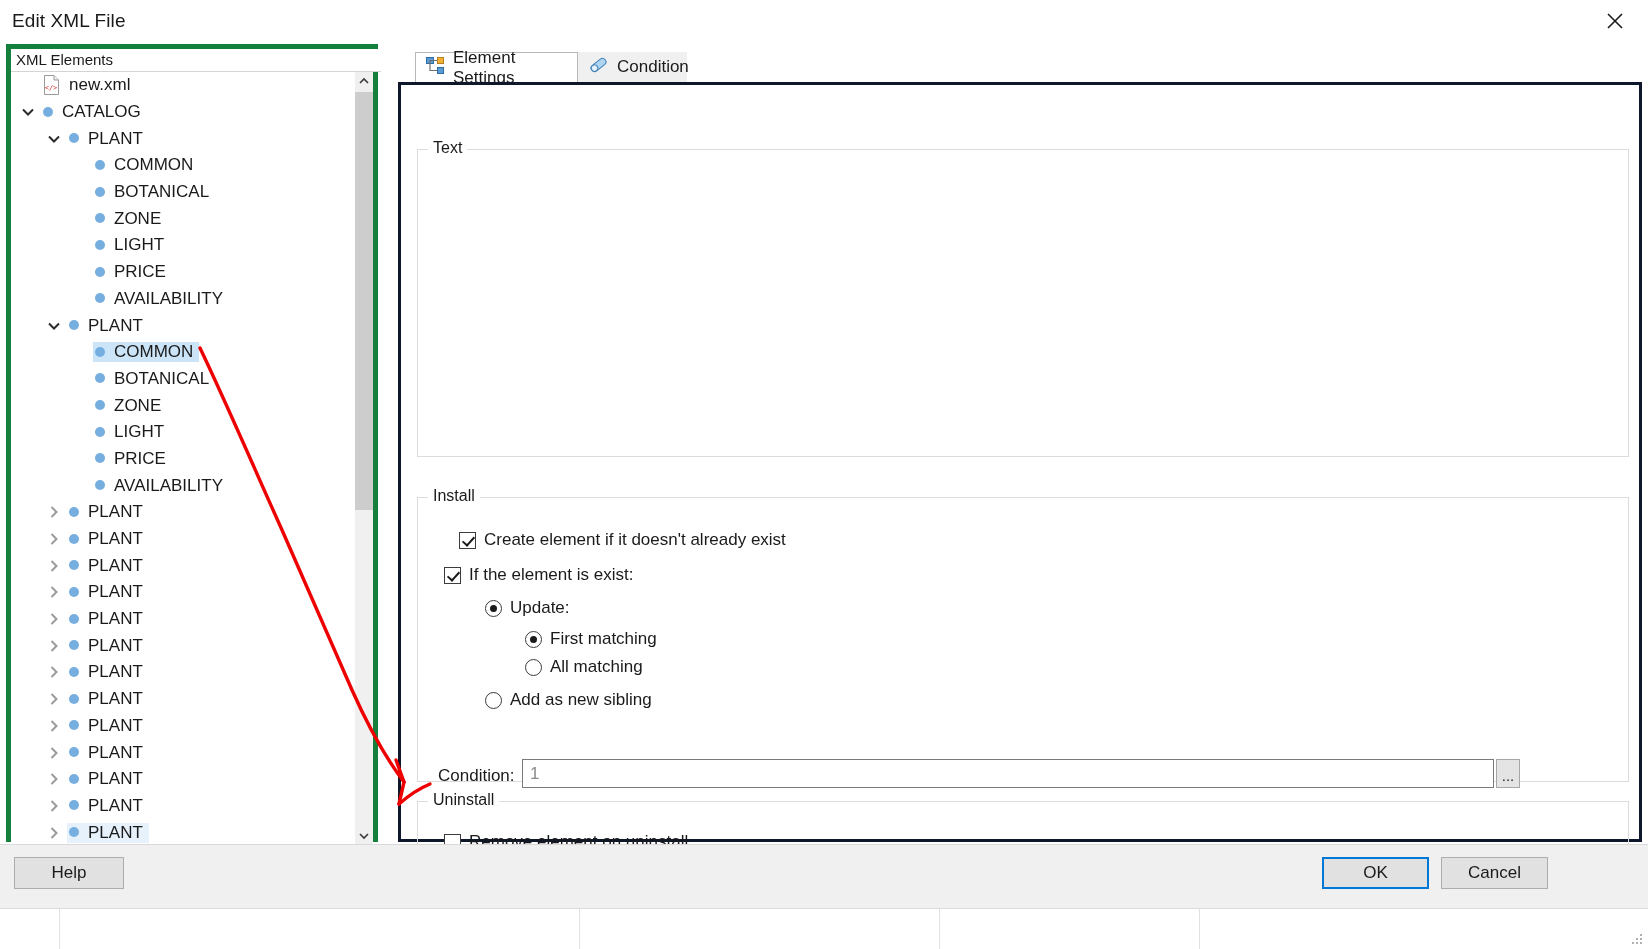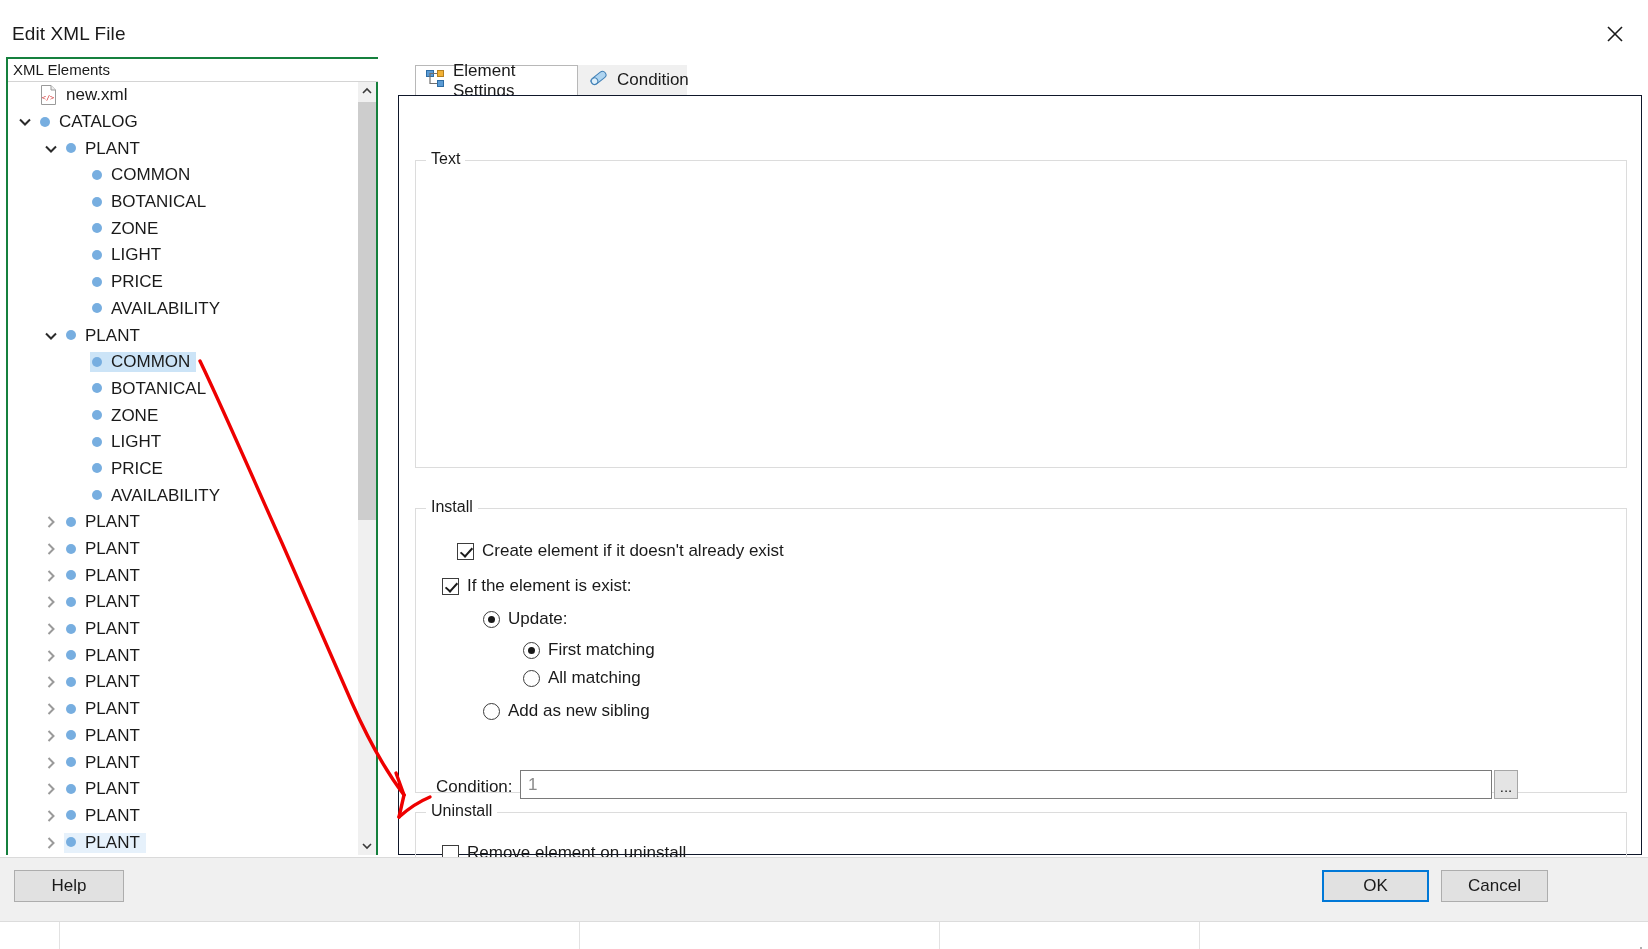--- a/index.html
+++ b/index.html
@@ -7,21 +7,20 @@
     margin: 0; padding: 0;
     width: 1648px; height: 949px;
     background: #ffffff;
     font-family: "Liberation Sans", sans-serif;
     overflow: hidden;
   }
   #app {
     position: relative;
     width: 1648px; height: 672px;
     background: #ffffff;
-    margin-top: 13px;
   }
 
   
   .titlebar {
     position: absolute; left: 0; top: 0; width: 1648px; height: 42px;
     background: #ffffff;
   }
   .title-text {
     position: absolute; left: 12px; top: 10px;
     font-size: 19px; color: #1a1a1a; letter-spacing: .1px;
@@ -29,21 +28,21 @@
   .close-btn {
     position: absolute; right: 6px; top: 2px; width: 54px; height: 38px;
     display: flex; align-items: center; justify-content: center;
     cursor: pointer;
   }
   .close-btn svg { display:block; }
 
   
   .tree-panel {
     position: absolute; left: 6px; top: 44px; width: 372px; height: 798px;
-    border: 2px solid #15803d; background: #ffffff;
+    border: 5px solid #15803d; background: #ffffff;
   }
   .tree-header {
     position: absolute; left: 0; top: 0; width: 370px; height: 23px;
     border-bottom: 1px solid #d4d4d4;
     background: #ffffff;
     font-size: 15px; color: #1a1a1a;
     padding: 2px 0 0 5px;
   }
   .tree-body {
     position: absolute; left: 0; top: 23px; width: 352px; height: 773px;
@@ -108,21 +107,21 @@
   .tab.active {
     background: #ffffff;
     border: 1px solid #b8b8b8; border-bottom: none;
     height: 31px;
   }
   .tab-el { left: 8px; width: 163px; }
   .tab-at { left: 171px; width: 109px; }
 
   .tabpage {
     position: absolute; left: 8px; top: 38px; width: 1244px; height: 760px;
-    border: 1px solid #0f172a; background: #ffffff;
+    border: 3px solid #0f172a; background: #ffffff;
   }
 
   
   .group {
     position: absolute;
     border: 1px solid #dcdcdc;
   }
   .group > .glabel {
     position: absolute; top: -11px; left: 10px;
     background: #ffffff; padding: 0 5px;

